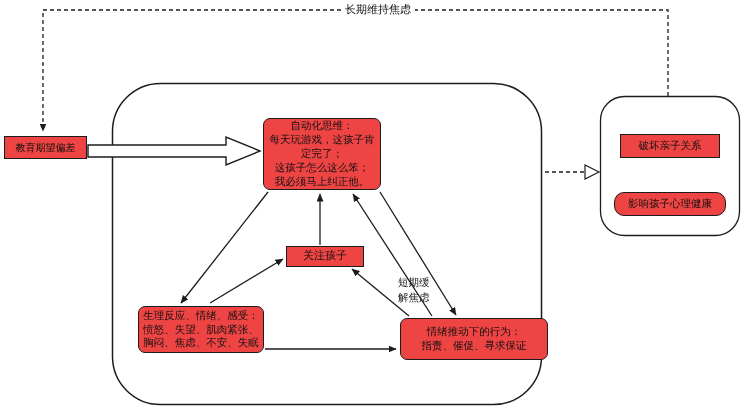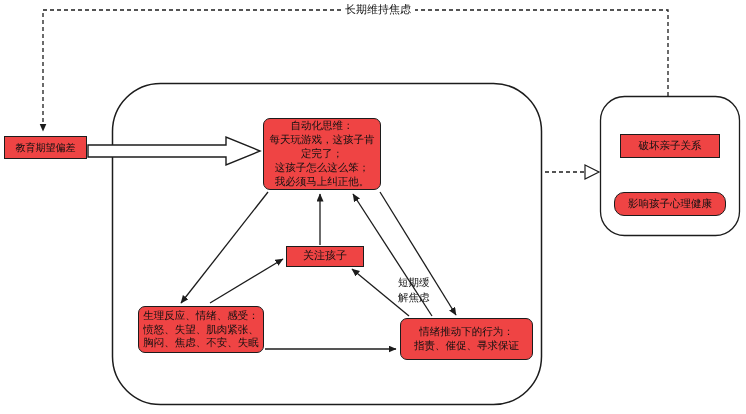--- a/index.html
+++ b/index.html
@@ -78,21 +78,21 @@
 定完了；
 这孩子怎么这么笨；
 我必须马上纠正他。</div>
 
   <div class="box" style="left:286px; top:246px; width:78px; height:21px; font-size:11px;">关注孩子</div>
 
   <div class="box rounded" style="left:138px; top:306px; width:126px; height:47px;">生理反应、情绪、感受：
 愤怒、失望、肌肉紧张、
 胸闷、焦虑、不安、失眠</div>
 
-  <div class="box rounded" style="left:400px; top:318px; width:133px; height:42px;">情绪推动下的行为：
+  <div class="box rounded" style="left:400px; top:318px; width:148px; height:42px;">情绪推动下的行为：
 指责、催促、寻求保证</div>
 
   <div class="floating-label" style="left:366px; top:275px;margin-left:32px;">短期缓
 解焦虑</div>
 
   <div class="box" style="left:620px; top:134px; width:100px; height:24px;">破坏亲子关系</div>
   <div class="box" style="left:614px; top:192px; width:112px; height:24px;border-radius:10px;">影响孩子心理健康</div>
 
 </div>
 

